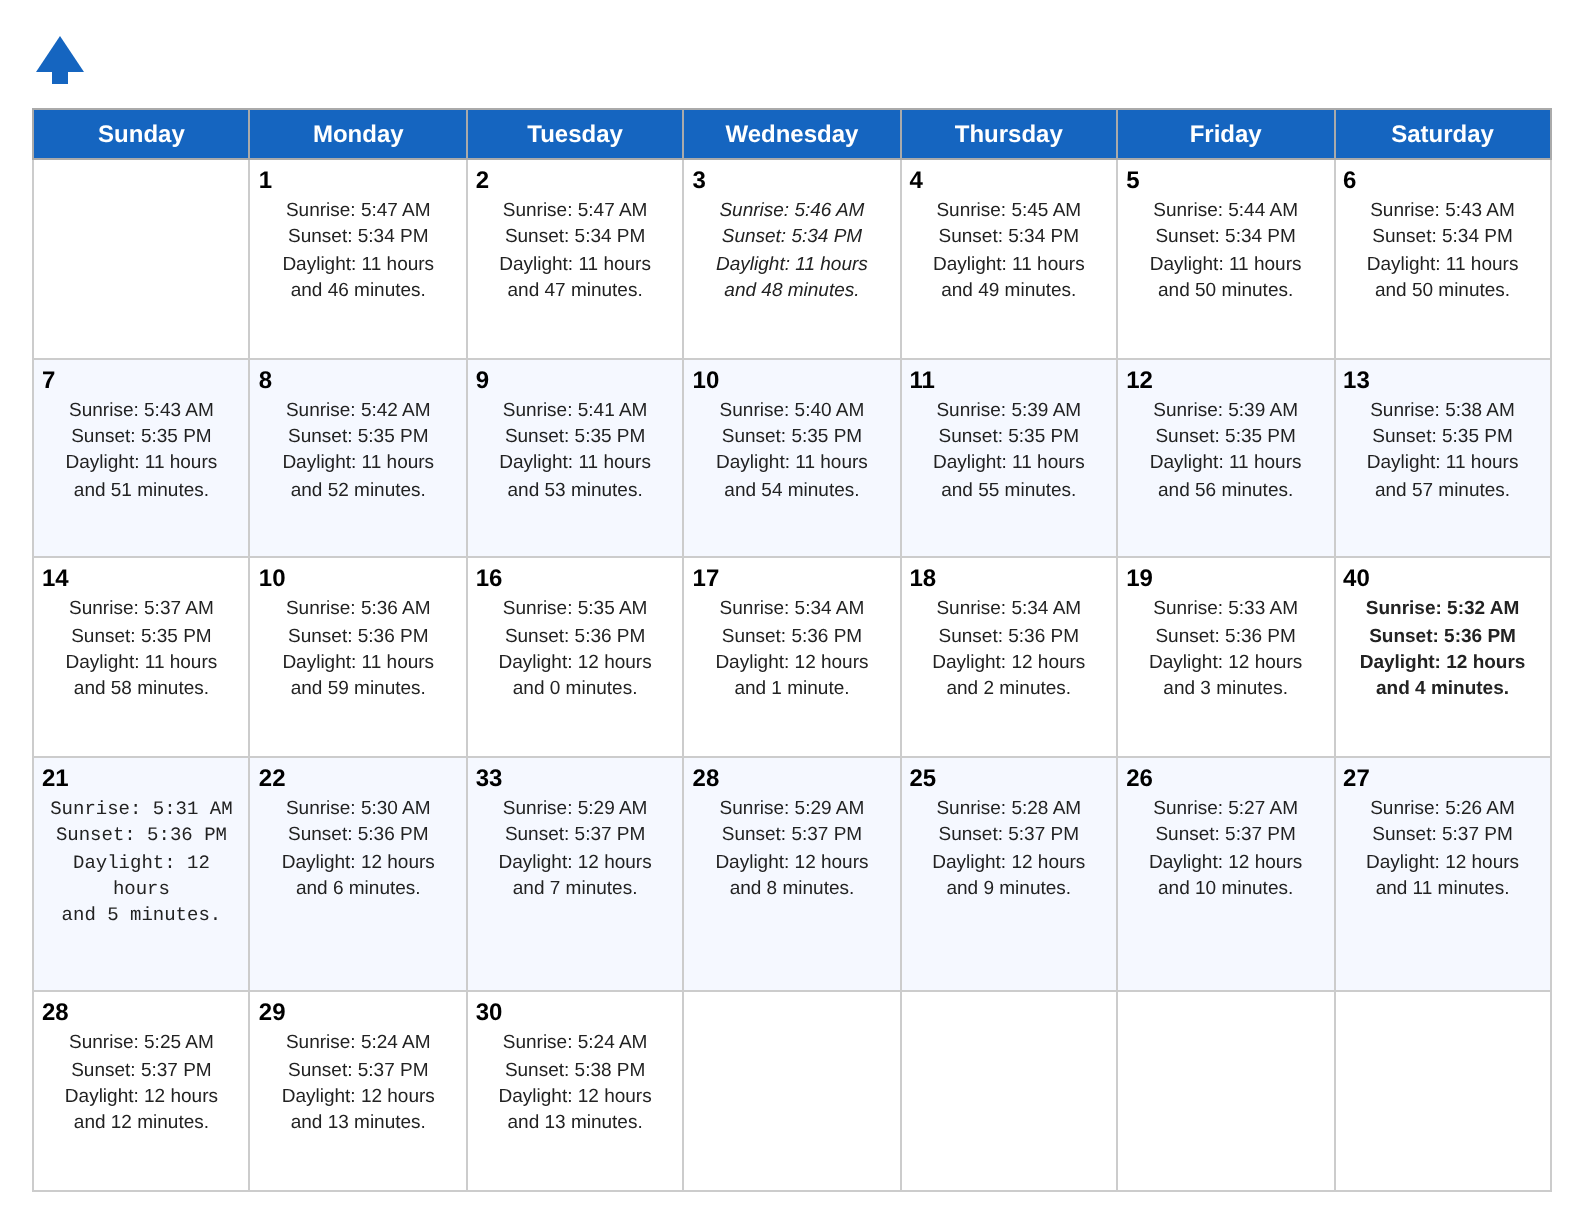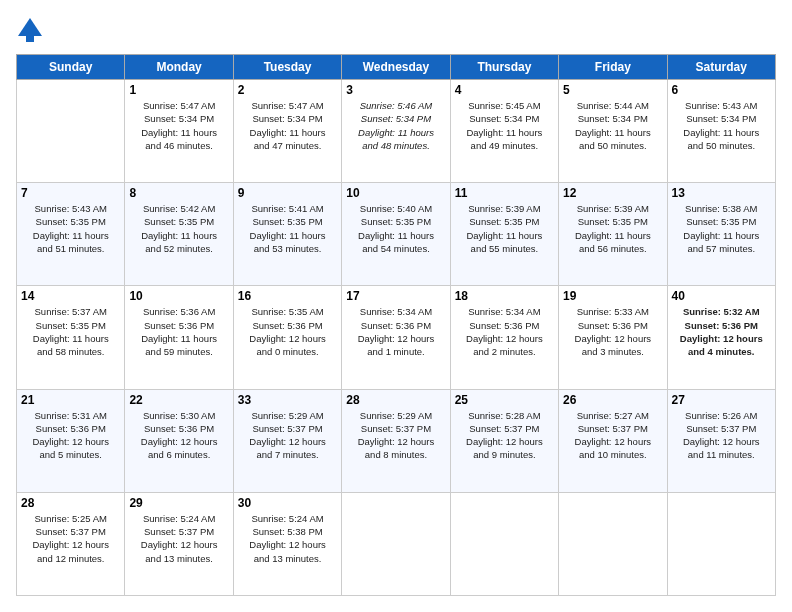--- a/index.html
+++ b/index.html
@@ -281,21 +281,21 @@
             <span class="day-num">40</span>
             <div class="day-info" style="white-space: pre-line; font-weight: bold;">Sunrise: 5:32 AM
 Sunset: 5:36 PM
 Daylight: 12 hours
 and 4 minutes.</div>
           </td>
         </tr>
         <tr>
           <td>
             <span class="day-num">21</span>
-            <div class="day-info" style="white-space: pre-line;">Sunrise: 5:31 AM
+            <div class="day-info" style="white-space: pre-line; font-family: Liberation Mono, monospace;">Sunrise: 5:31 AM
 Sunset: 5:36 PM
 Daylight: 12 hours
 and 5 minutes.</div>
           </td>
           <td>
             <span class="day-num">22</span>
             <div class="day-info" style="white-space: pre-line;">Sunrise: 5:30 AM
 Sunset: 5:36 PM
 Daylight: 12 hours
 and 6 minutes.</div>

